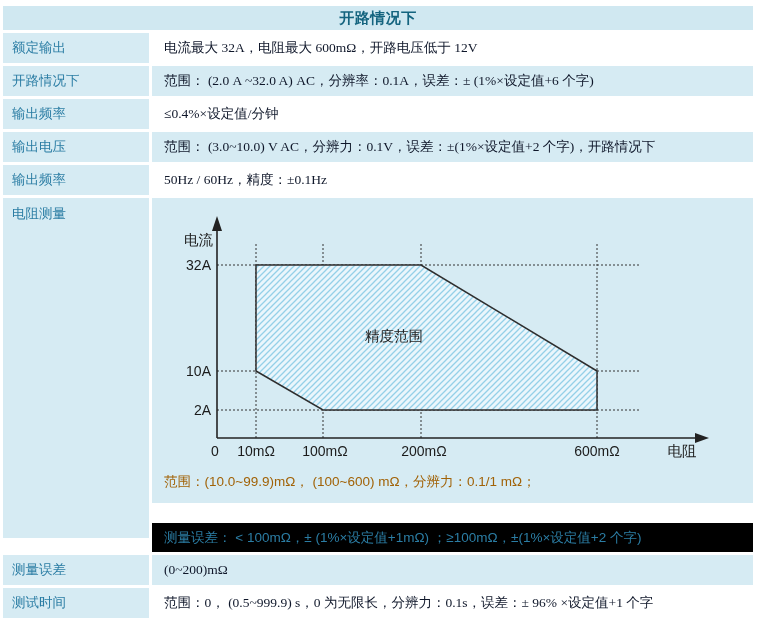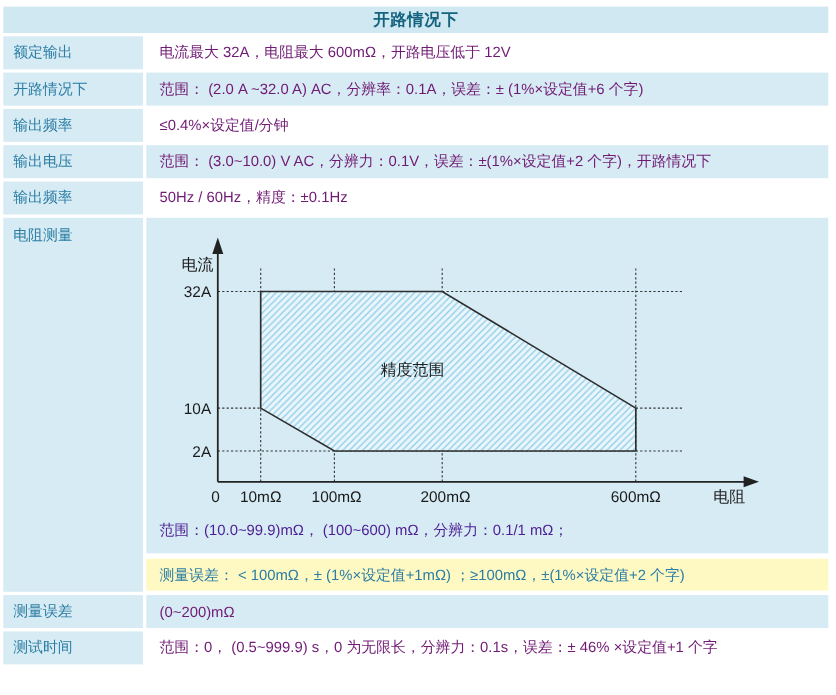--- a/index.html
+++ b/index.html
@@ -3,36 +3,36 @@
 <meta charset="utf-8">
 <style>
   * { margin:0; padding:0; box-sizing:border-box; }
   html,body { width:760px; height:632px; background:#ffffff;
     font-family:"Liberation Sans","DejaVu Sans",sans-serif; }
   .page { position:relative; width:760px; height:632px; background:#ffffff; overflow:hidden; }
   .spec-table { position:absolute; left:3px; top:6px; width:750px; }
   .row { display:flex; margin-bottom:3px; }
   .hdr { height:24px; background:#d0e8f1; display:flex; align-items:center; justify-content:center; }
   .hdr .title { font-size:15px; font-weight:bold; color:#14647f; letter-spacing:0.5px; }
-  .label-cell { width:127px; background:#d6ebf3; color:#2b7da4; font-size:13.5px;
+  .label-cell { width:146px; background:#d6ebf3; color:#2b7da4; font-size:13.5px;
     padding-left:9px; flex:none; margin-right:3px; display:flex; align-items:center; }
-  .value-cell { flex:1; color:#701a75; font-size:13.5px; padding-left:12px;
-    display:flex; align-items:center; white-space:nowrap; }
+  .value-cell { flex:1; color:#0f172a; font-size:13.5px; padding-left:12px;
+    display:flex; align-items:center; white-space:nowrap;font-family:Liberation Serif, serif; }
   .bg-blue { background:#d6ebf3; }
   .bg-white { background:#ffffff; }
   .r30 { height:30px; }
   .chart-row { display:flex; margin-bottom:3px; }
   .chart-row .label-cell { align-items:flex-start; padding-top:7px; }
   .chart-stack { flex:1; display:flex; flex-direction:column; }
   .chart-cell { position:relative; height:305px; background:#d6ebf3; }
   .chart-cell svg { position:absolute; left:0; top:0; }
   .range-line { position:absolute; left:0; top:263px; height:42px; width:100%;
-    line-height:42px; padding-left:12px; color:#4c1d95; font-size:13.5px; white-space:nowrap; }
-  .subrow { height:29px; background:#fef9c3; color:#2b7da4; font-size:13.5px;
-    padding-left:12px; display:flex; align-items:center; margin-top:5px; white-space:nowrap; }
+    line-height:42px; padding-left:12px; color:#a16207; font-size:13.5px; white-space:nowrap; }
+  .subrow { height:29px; background:#000000; color:#2b7da4; font-size:13.5px;
+    padding-left:12px; display:flex; align-items:center; margin-top:20px; white-space:nowrap; }
   .axis-text { font-size:14px; fill:#1b1b1b; }
   .axis-title { font-size:14.5px; fill:#1b1b1b; }
   .region-text { font-size:14.5px; fill:#222222; }
 </style>
 </head>
 <body>
 
 <div class="page">
   <div class="spec-table">
 
@@ -118,17 +118,17 @@
       </div>
     </div>
 
     <div class="row">
       <div class="label-cell r30">测量误差</div>
       <div class="value-cell bg-blue r30">(0~200)mΩ</div>
     </div>
 
     <div class="row">
       <div class="label-cell r30">测试时间</div>
-      <div class="value-cell bg-white r30">范围：0， (0.5~999.9)  s，0 为无限长，分辨力：0.1s，误差：± 46% ×设定值+1 个字</div>
+      <div class="value-cell bg-white r30">范围：0， (0.5~999.9)  s，0 为无限长，分辨力：0.1s，误差：± 96% ×设定值+1 个字</div>
     </div>
 
   </div>
 </div>
 
 </body></html>

